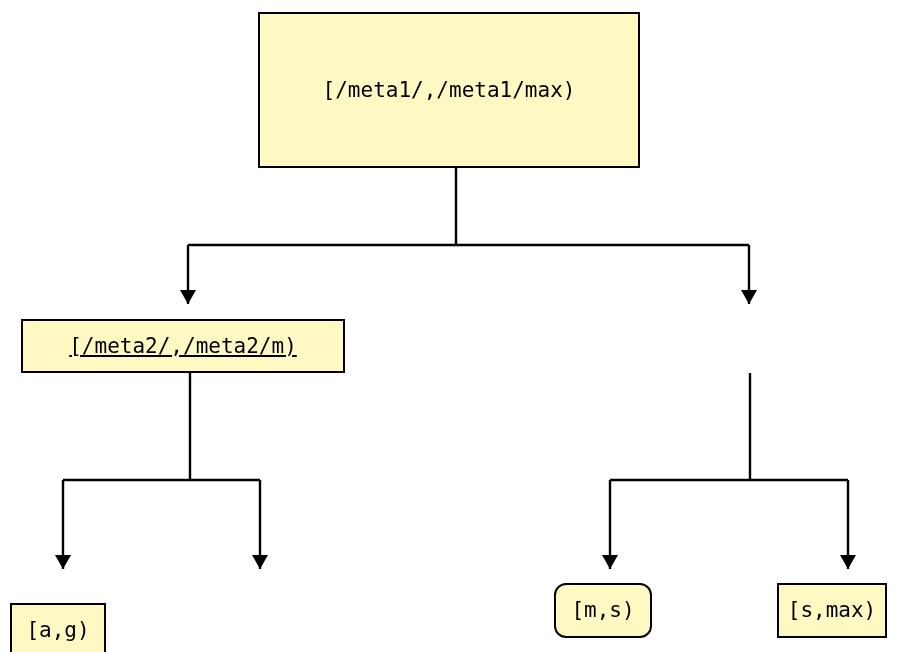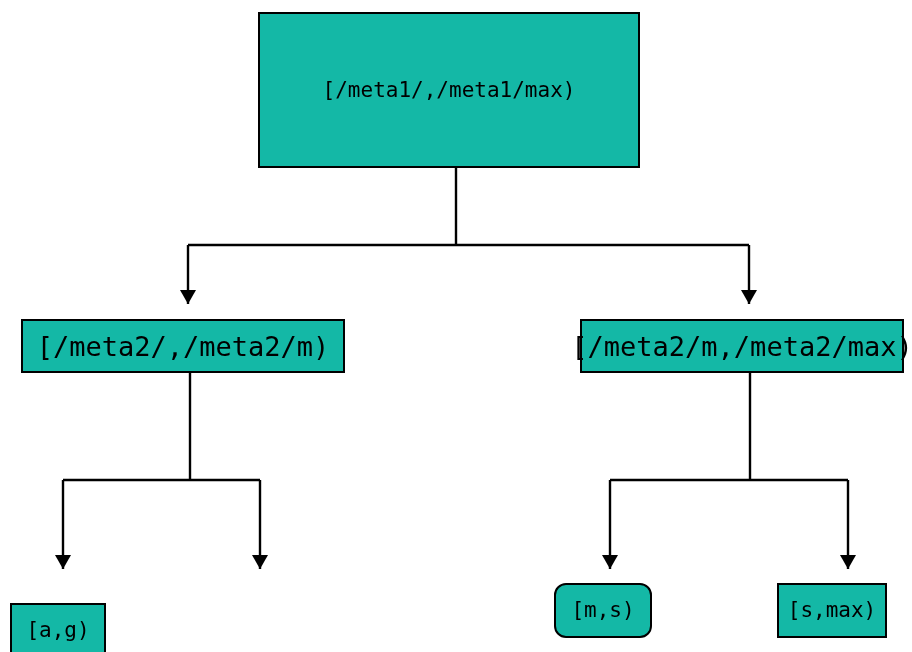--- a/index.html
+++ b/index.html
@@ -19,36 +19,36 @@
     position: absolute;
     left: 0;
     top: 0;
     width: 912px;
     height: 652px;
   }
   .node-box {
     position: absolute;
     box-sizing: border-box;
     border: 2px solid #000000;
-    background: #14b8a6;
+    background: #fef9c3;
     display: flex;
     align-items: center;
     justify-content: center;
     color: #000000;
     letter-spacing: 0px;
     white-space: pre;
   }
   .node-label {
     display: block;
     line-height: 1;
     color: #000000;
     white-space: pre;
   }
   .lvl-root .node-label { font-size: 21px; }
-  .lvl-mid .node-label  { font-size: 27px; }
+  .lvl-mid .node-label  { font-size: 21px; text-decoration: underline; }
   .lvl-leaf .node-label { font-size: 21px; }
 </style>
 </head>
 <body>
 
 <div id="diagram-root">
 
   <svg id="tree-svg" viewBox="0 0 912 652" xmlns="http://www.w3.org/2000/svg">
     <defs>
       <marker id="arrow-down" viewBox="0 0 16 14" refX="8" refY="14" markerWidth="16" markerHeight="14" orient="0" markerUnits="userSpaceOnUse">
@@ -76,23 +76,20 @@
   </svg>
 
   <div class="node-box lvl-root" style="left:258px; top:12px; width:382px; height:156px;">
     <span class="node-label">[/meta1/,/meta1/max)</span>
   </div>
 
   <div class="node-box lvl-mid" style="left:21px; top:319px; width:324px; height:54px;">
     <span class="node-label">[/meta2/,/meta2/m)</span>
   </div>
 
-  <div class="node-box lvl-mid" style="left:580px; top:319px; width:324px; height:54px;">
-    <span class="node-label">[/meta2/m,/meta2/max)</span>
-  </div>
 
   <div class="node-box lvl-leaf" style="left:10px; top:583px; width:96px; height:55px;margin-top:20px;">
     <span class="node-label">[a,g)</span>
   </div>
 
 
   <div class="node-box lvl-leaf" style="left:554px; top:583px; width:98px; height:55px;border-radius:12px;">
     <span class="node-label">[m,s)</span>
   </div>
 

